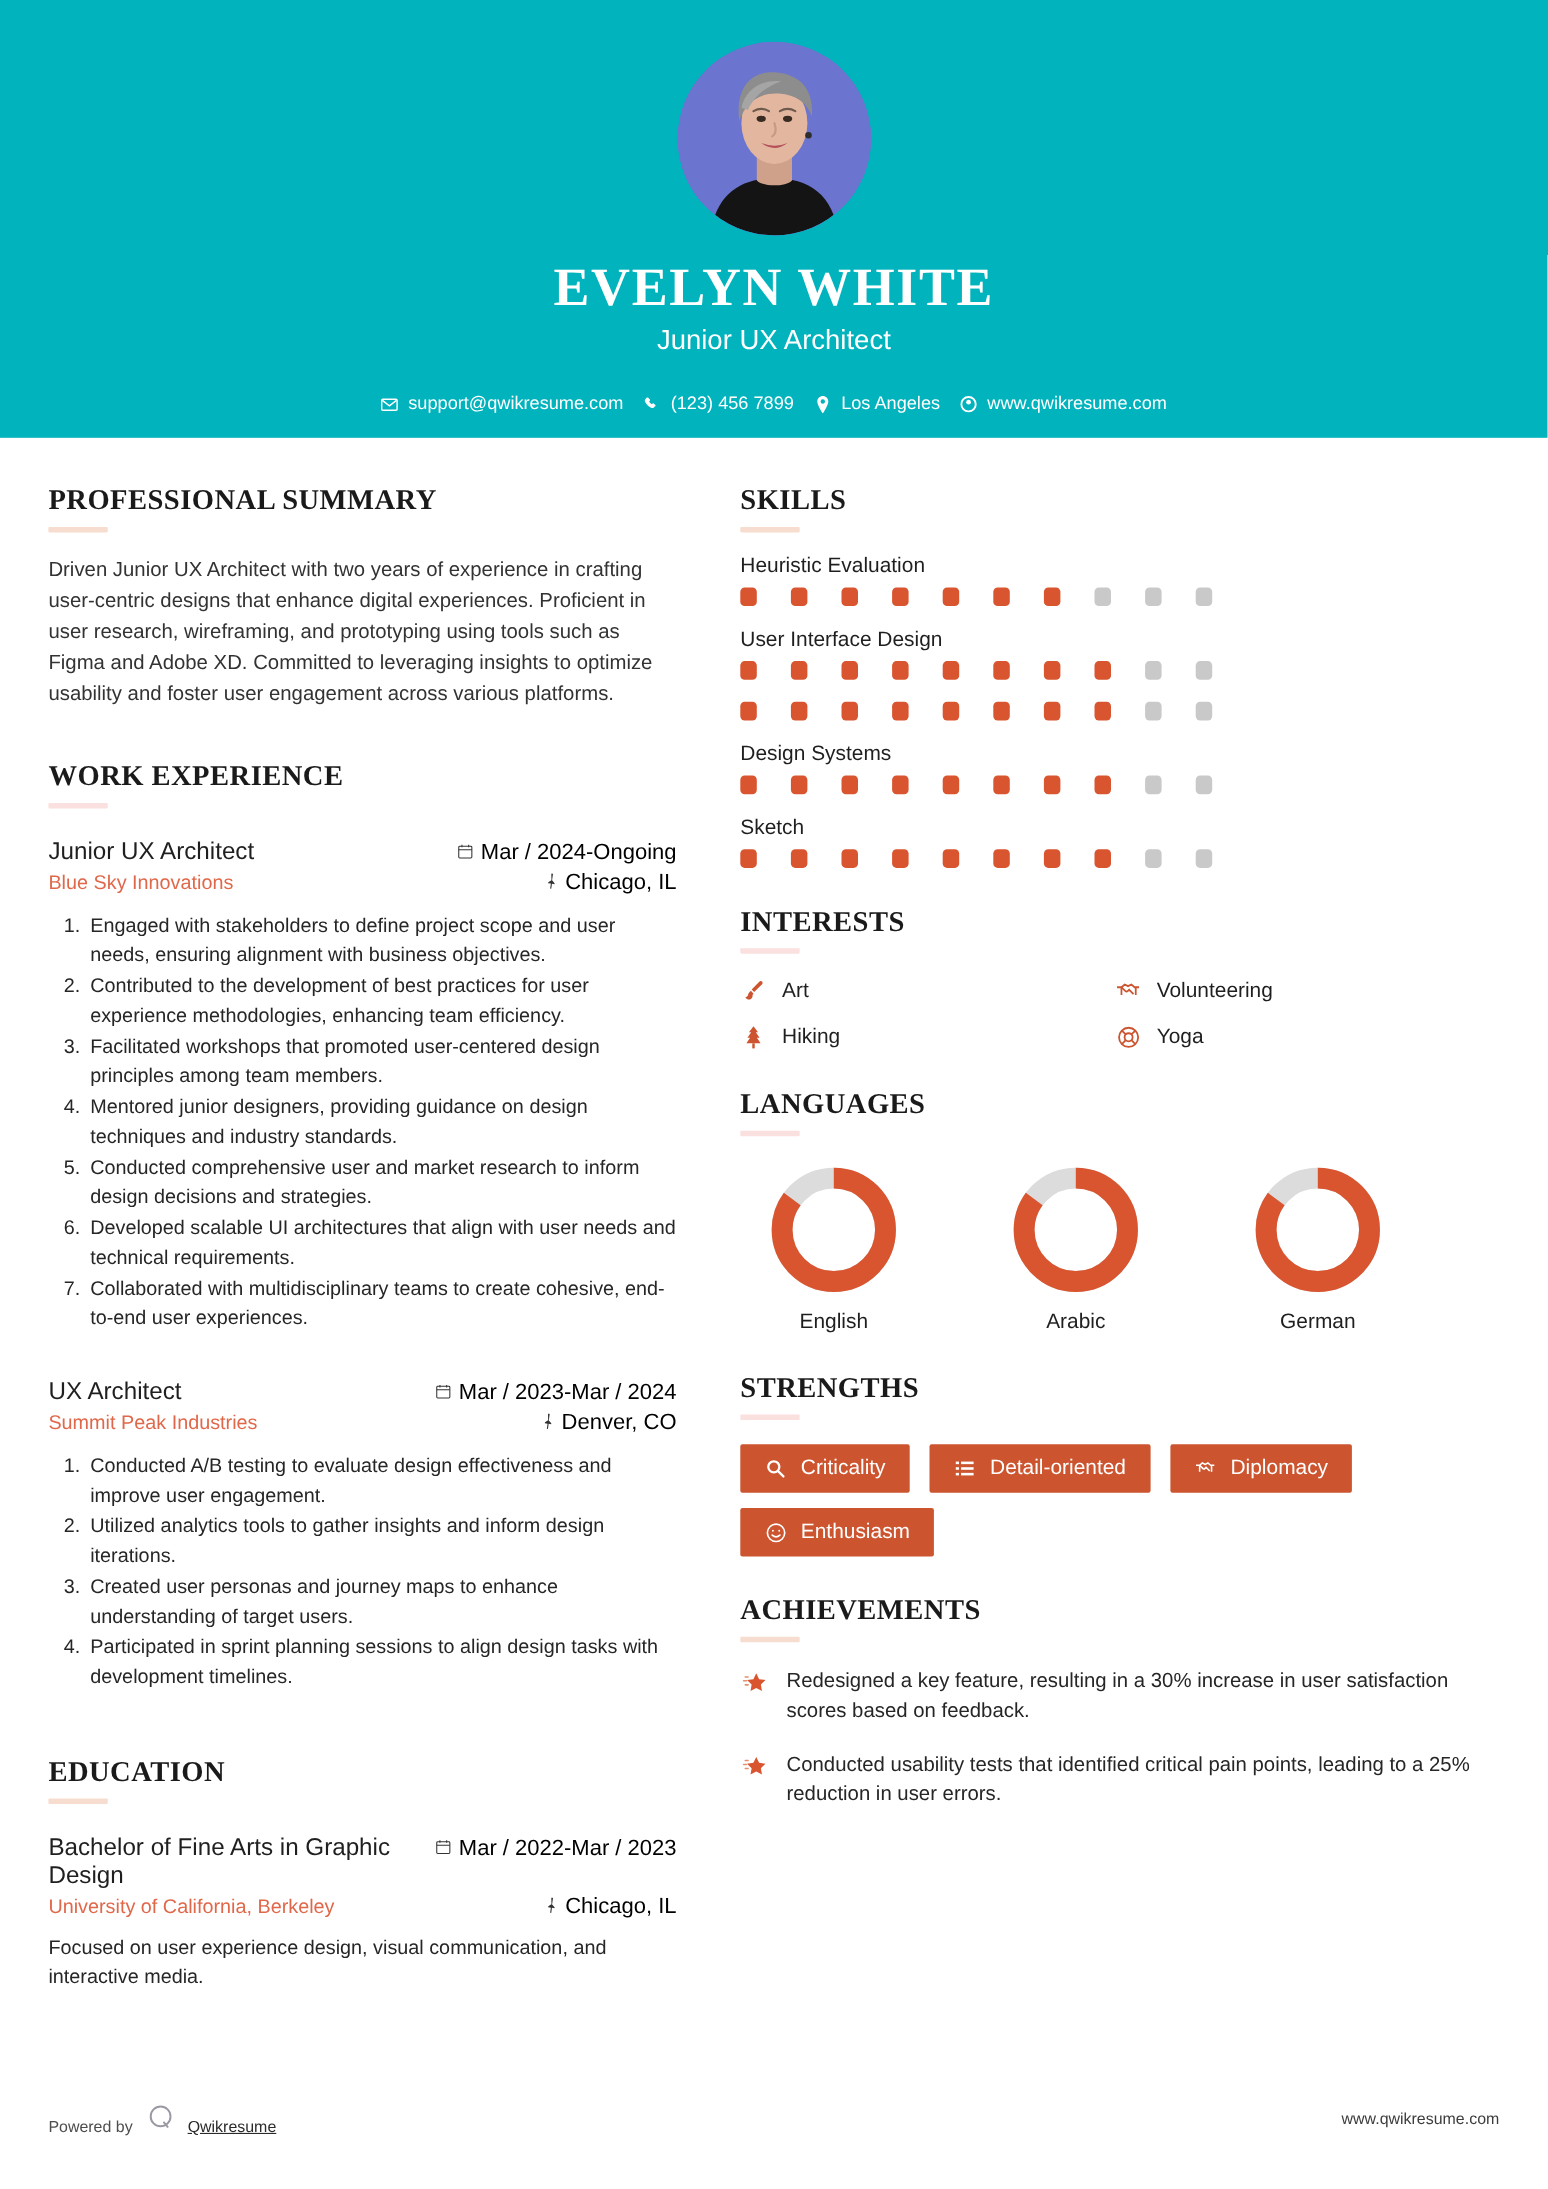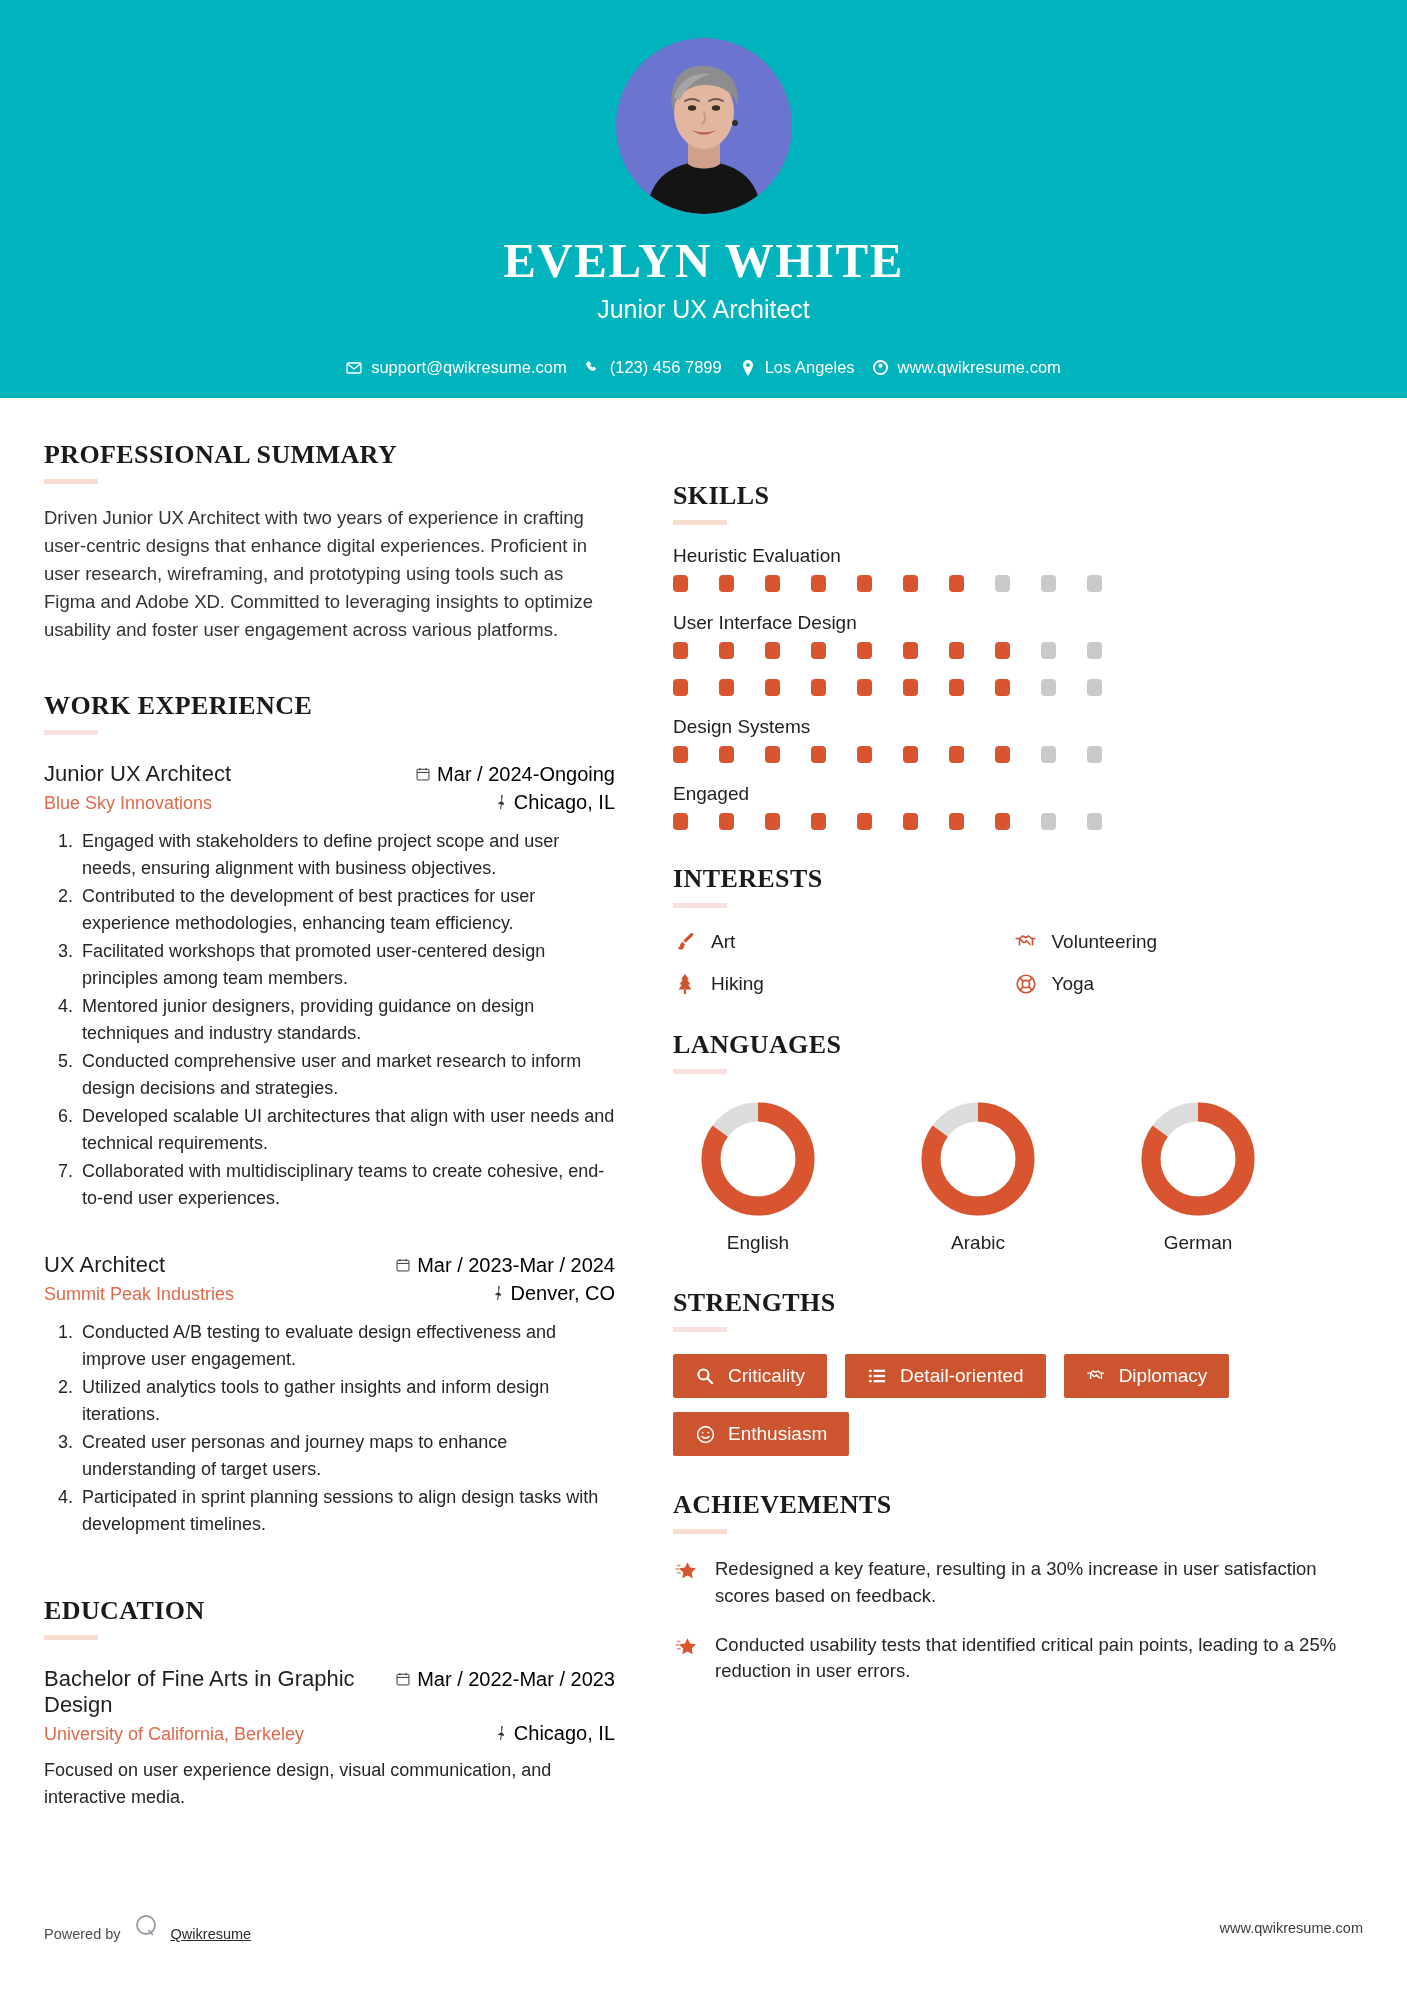--- a/index.html
+++ b/index.html
@@ -62,21 +62,20 @@
     padding: 0 0 0 0;
     width: 100%;
   }
   .col-left {
     width: 645px;
     padding: 42px 30px 0 44px;
   }
   .col-right {
     width: 762px;
     padding: 42px 53px 0 28px;
-    margin-top: 41px;
   }
 
   .sec-title {
     font-family: "Liberation Serif", serif;
     font-weight: bold;
     font-size: 26px;
     letter-spacing: 0.4px;
     color: #1a1a1a;
     text-transform: uppercase;
   }
@@ -471,21 +470,21 @@
             <span class="dot on"></span>
             <span class="dot on"></span>
             <span class="dot on"></span>
             <span class="dot on"></span>
             <span class="dot on"></span>
             <span class="dot"></span>
             <span class="dot"></span>
           </div>
       </div>
       <div class="skill-block">
-        <div class="skill-name">Engaged</div>
+        <div class="skill-name">Sketch</div>
         <div class="dots">
             <span class="dot on"></span>
             <span class="dot on"></span>
             <span class="dot on"></span>
             <span class="dot on"></span>
             <span class="dot on"></span>
             <span class="dot on"></span>
             <span class="dot on"></span>
             <span class="dot on"></span>
             <span class="dot"></span>

